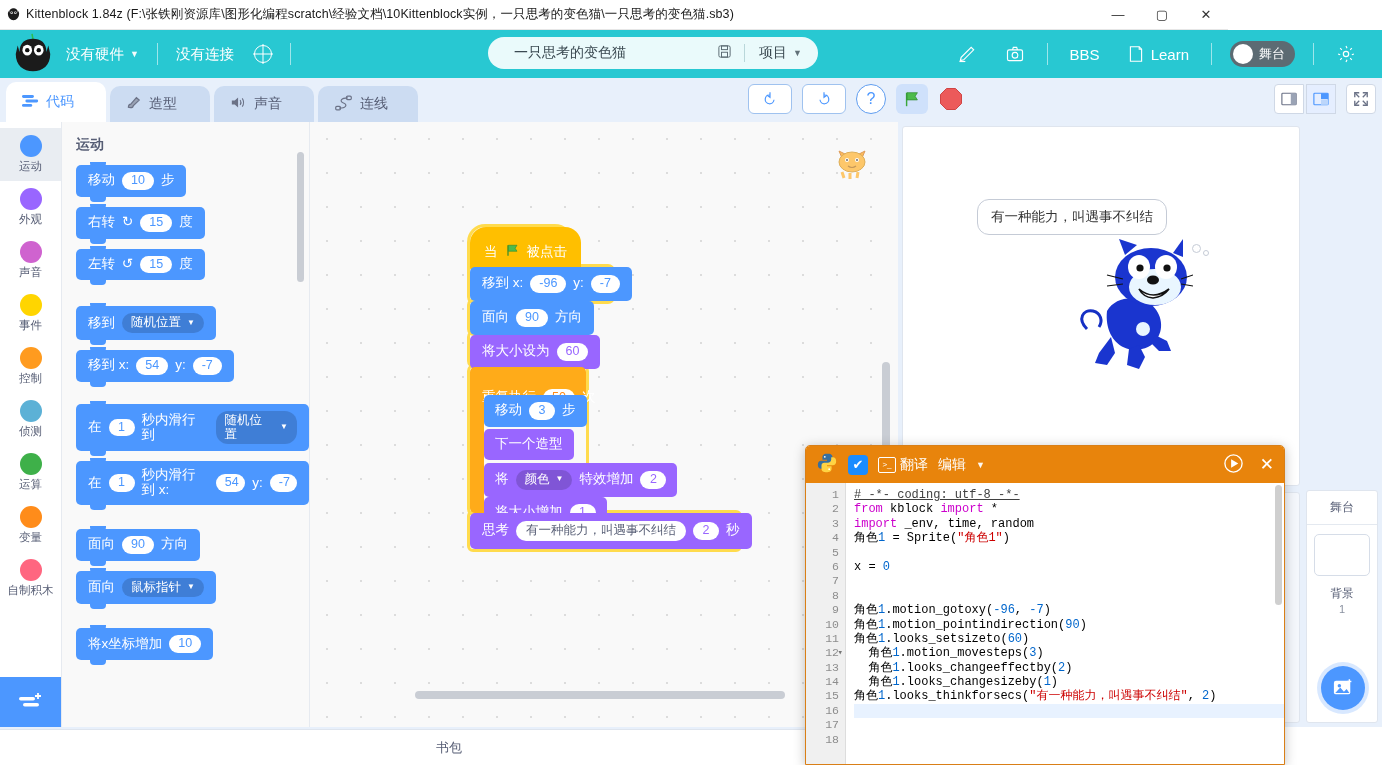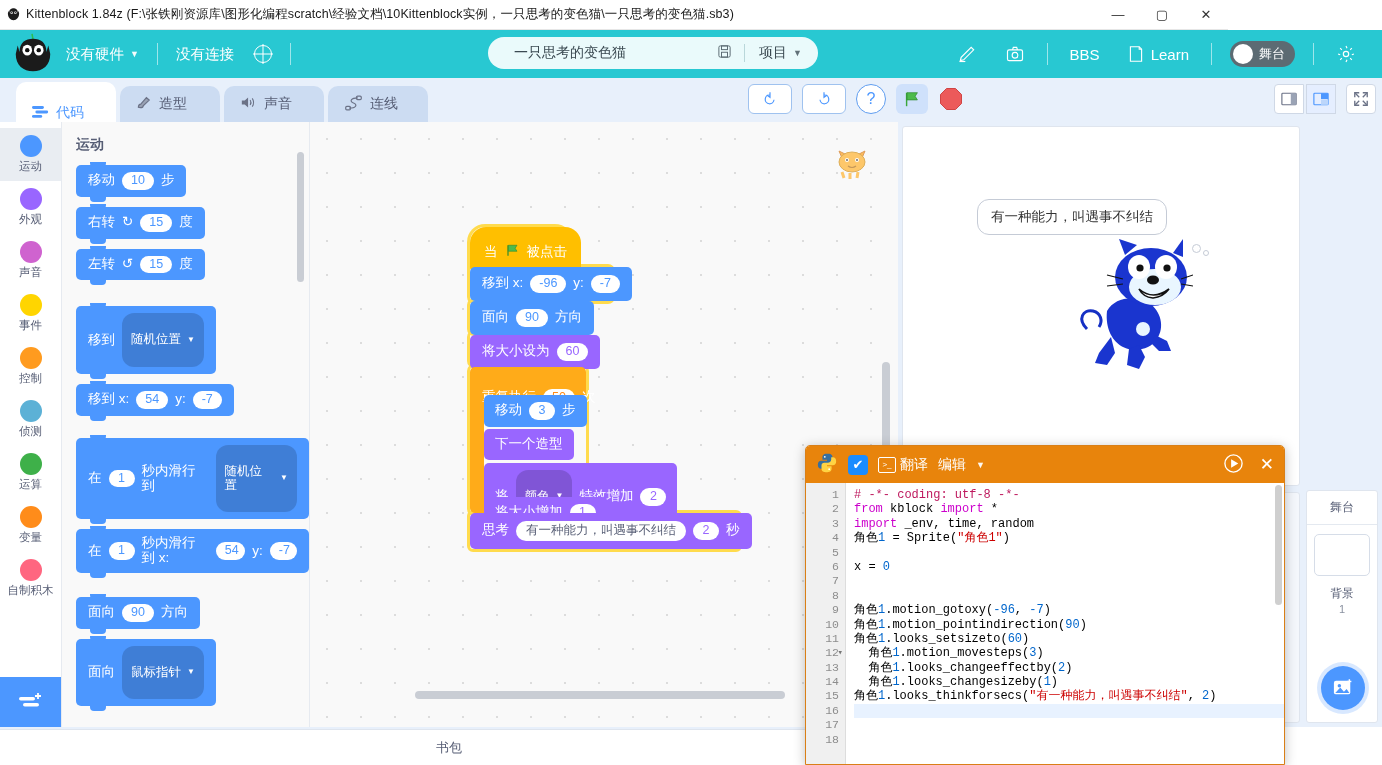--- a/index.html
+++ b/index.html
@@ -84,21 +84,21 @@
     position: absolute; left: 0; top: 78px; width: 1382px; height: 44px;
     background: #e8f0fb; display: flex; align-items: flex-end;
   }
   .tab {
     height: 36px; min-width: 100px; padding: 0 16px; margin-right: 4px;
     background: #ccdcf2; border-radius: 10px 10px 0 0;
     display: flex; align-items: center; gap: 7px; font-size: 14px; color: #575e75;
     cursor: pointer;
   }
   .tab.active { background: #ffffff; color: #4c97ff; height: 40px; }
-  .tab:first-child { margin-left: 16px; align-items: flex-end; }
+  .tab:first-child { margin-left: 6px; }
 
   .center-ctrl { position: absolute; left: 748px; top: 84px; display: flex; align-items: center; gap: 10px; }
   .sq-btn {
     width: 44px; height: 30px; border: 1px solid #9fc2ef; border-radius: 6px;
     background: #fff; display: flex; align-items: center; justify-content: center;
     color: #4c97ff; font-size: 15px; cursor: pointer;
   }
   .circ-btn {
     width: 30px; height: 30px; border: 1.6px solid #5f9df0; border-radius: 50%;
     background: #fff; display: flex; align-items: center; justify-content: center;
@@ -160,21 +160,21 @@
   .blk::after {
     content: ""; position: absolute; left: 14px; bottom: -5px; width: 16px; height: 5px;
     background: inherit; border-radius: 0 0 4px 4px;
   }
   .blk.motion { background: #4c97ff; }
   .oval {
     background: #fff; color: #4c97ff; border-radius: 11px; padding: 2px 9px;
     font-size: 12.5px; min-width: 26px; text-align: center; display: inline-block;
   }
   .drop {
-    background: rgba(0,0,0,0.16); border-radius: 12px; padding: 20px 9px;
+    background: rgba(0,0,0,0.16); border-radius: 12px; padding: 3px 9px;
     font-size: 12.5px; color: #fff; display: inline-flex; align-items: center; gap: 6px;
   }
   .drop .dc { font-size: 8px; }
 
   
   .canvas {
     position: absolute; left: 310px; top: 122px; width: 588px; height: 605px;
     background: #f9f9f9;
     background-image: radial-gradient(#dcdcdc 1px, transparent 1px);
     background-size: 34px 34px; overflow: hidden;
@@ -270,21 +270,21 @@
   .pyhead .right { margin-left: auto; display: flex; align-items: center; gap: 16px; }
   .pybody { position: relative; height: 283px; background: #fff; display: flex; font-family: "Liberation Mono","DejaVu Sans Mono",monospace; }
   .gutter {
     width: 40px; background: #f0f0f0; color: #8d8d8d; font-size: 11.5px;
     text-align: right; padding: 5px 6px 0 0; user-select: none; border-right: 1px solid #ddd;
   }
   .gutter div { height: 14.4px; line-height: 14.4px; position: relative; }
   .fold { position: absolute; right: -4px; color: #777; font-size: 9px; }
   .code { flex: 1; padding: 5px 0 0 8px; font-size: 12px; overflow: hidden; }
   .code div { height: 14.4px; line-height: 14.4px; white-space: pre; }
-  .cm { color: #be185d; }
+  .cm { color: #404040; text-decoration: underline; }
   .kw { color: #cc00cc; }
   .num { color: #0066cc; }
   .str { color: #cc0000; }
   .id { color: #000; }
   .cursor-line { background: #e8f2ff; }
   .pyscroll-v { position: absolute; right: 2px; top: 2px; width: 7px; height: 120px; background: #cfcfcf; border-radius: 4px; }
   .py-edge { position:absolute; left:0; top:37px; width:4px; height:283px; background:#e8840c;}
 </style>
 </head>
 <body>

